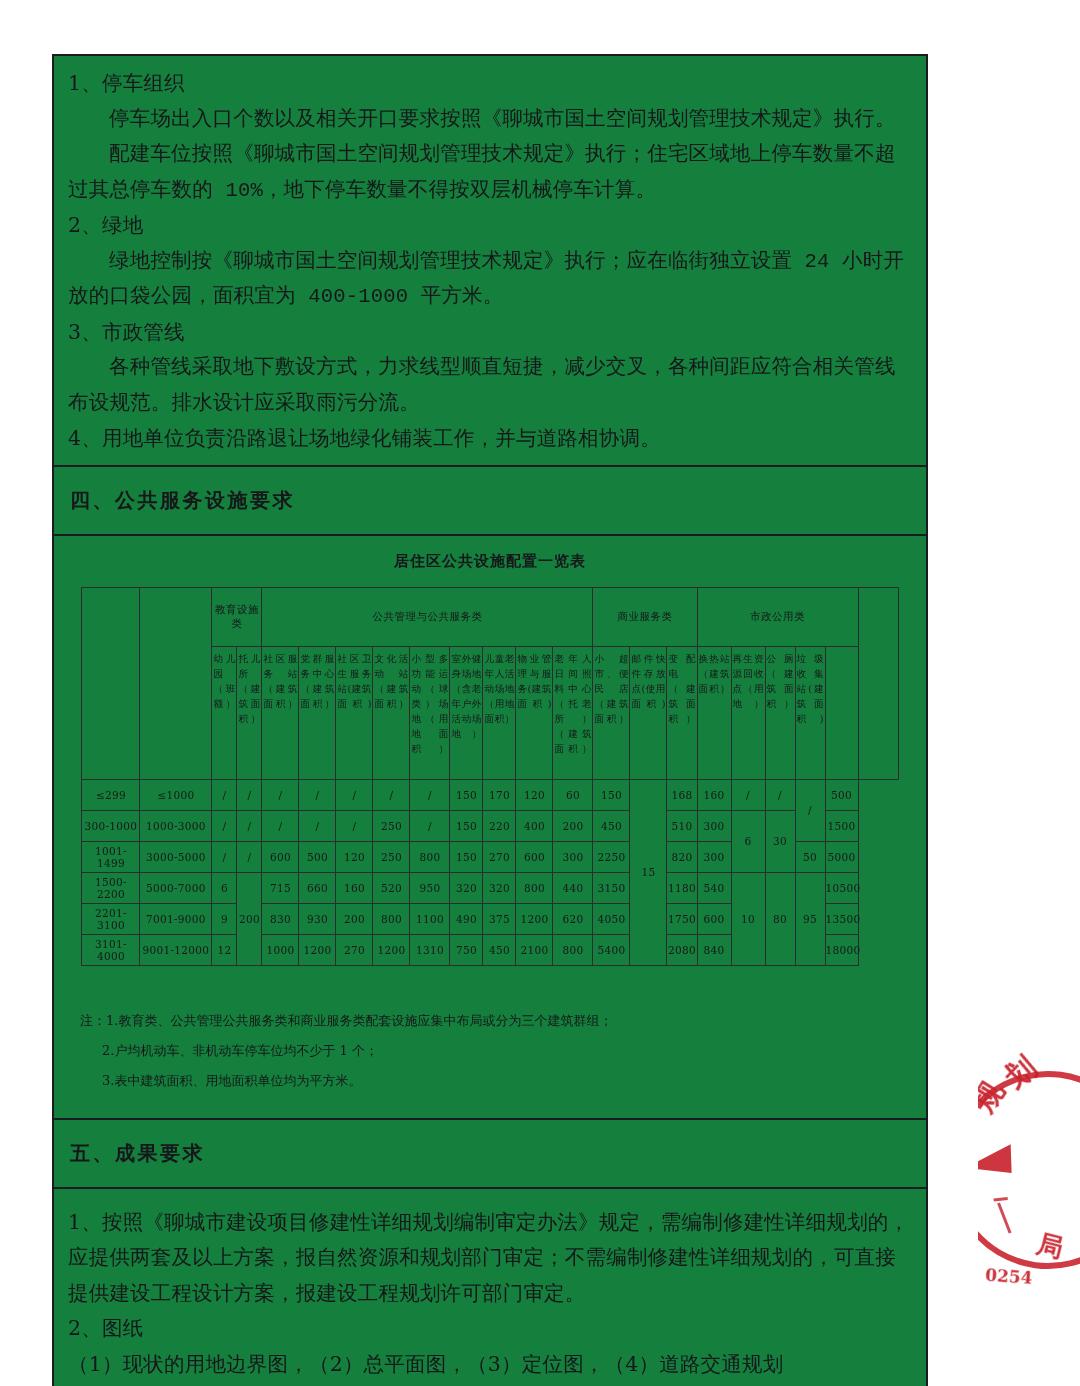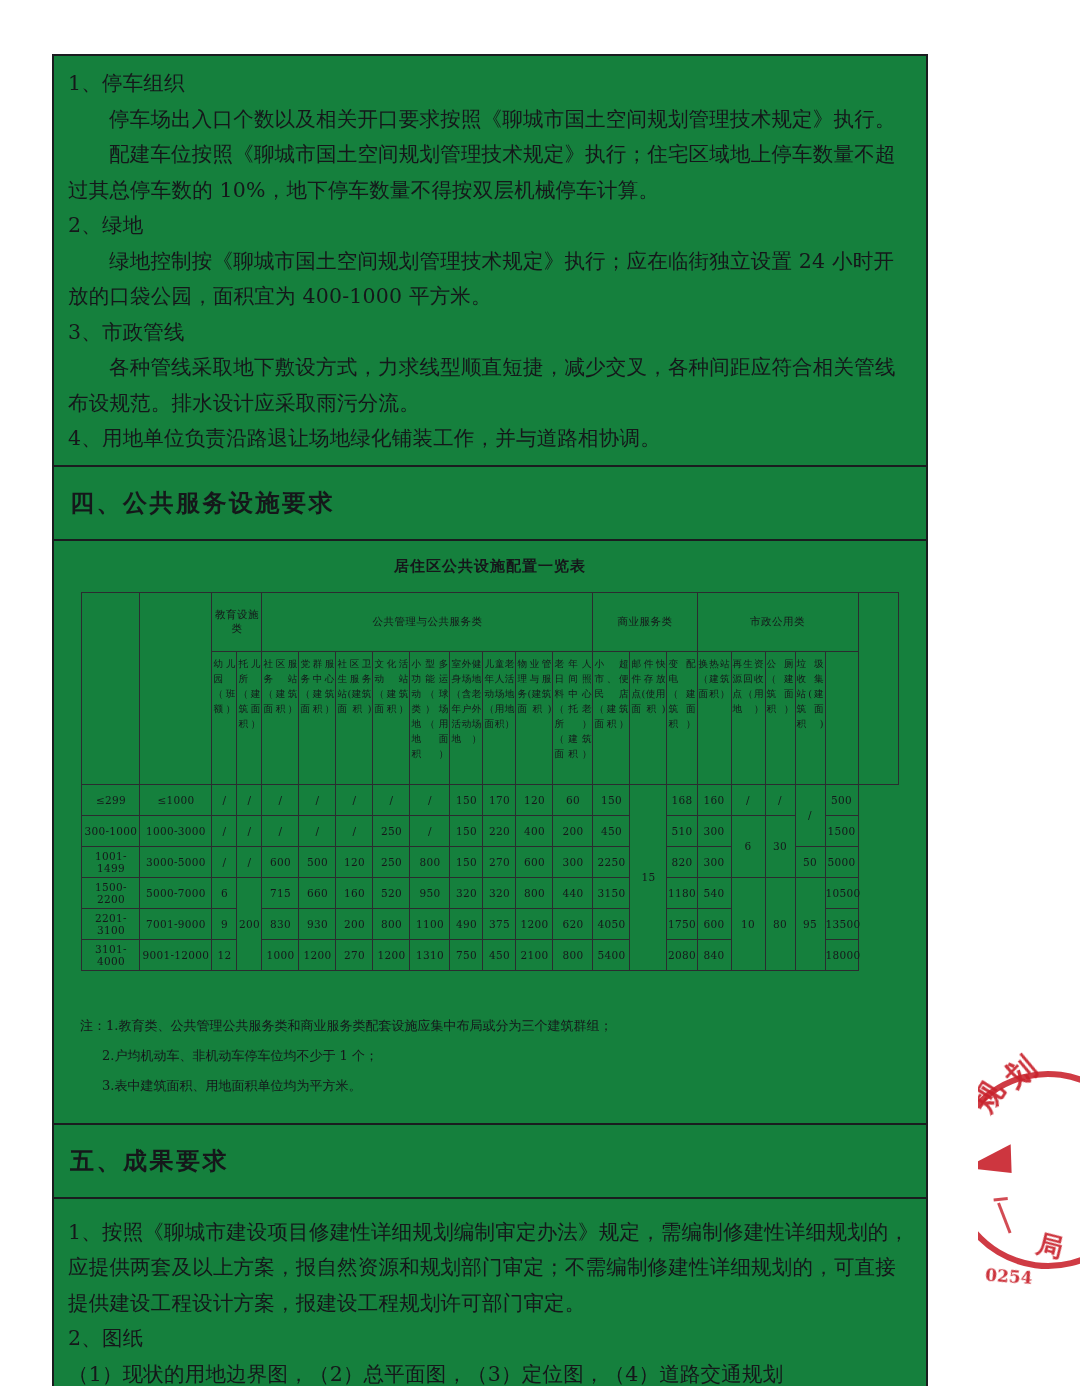--- a/index.html
+++ b/index.html
@@ -35,26 +35,26 @@
   .sec:last-child { border-bottom: none; }
 
   
   .prose {
     padding: 10px 14px 8px 14px;
     font-size: 20.5px;
     line-height: 35.5px;
     letter-spacing: 0.2px;
   }
   .prose p { margin: 0; }
-  .ind { text-indent: 2em; }
+  .ind { text-indent: 2em; font-family: Liberation Mono, monospace; }
 
   
   .heading {
     padding: 20px 16px 20px 16px;
-    font-size: 24px;
+    font-size: 20px;
     font-weight: bold;
     letter-spacing: 2.5px;
   }
 
   
   .tblblock { padding: 16px 10px 10px 10px; }
   .tbl-title {
     text-align: center;
     font-size: 15px;
     font-weight: bold;

